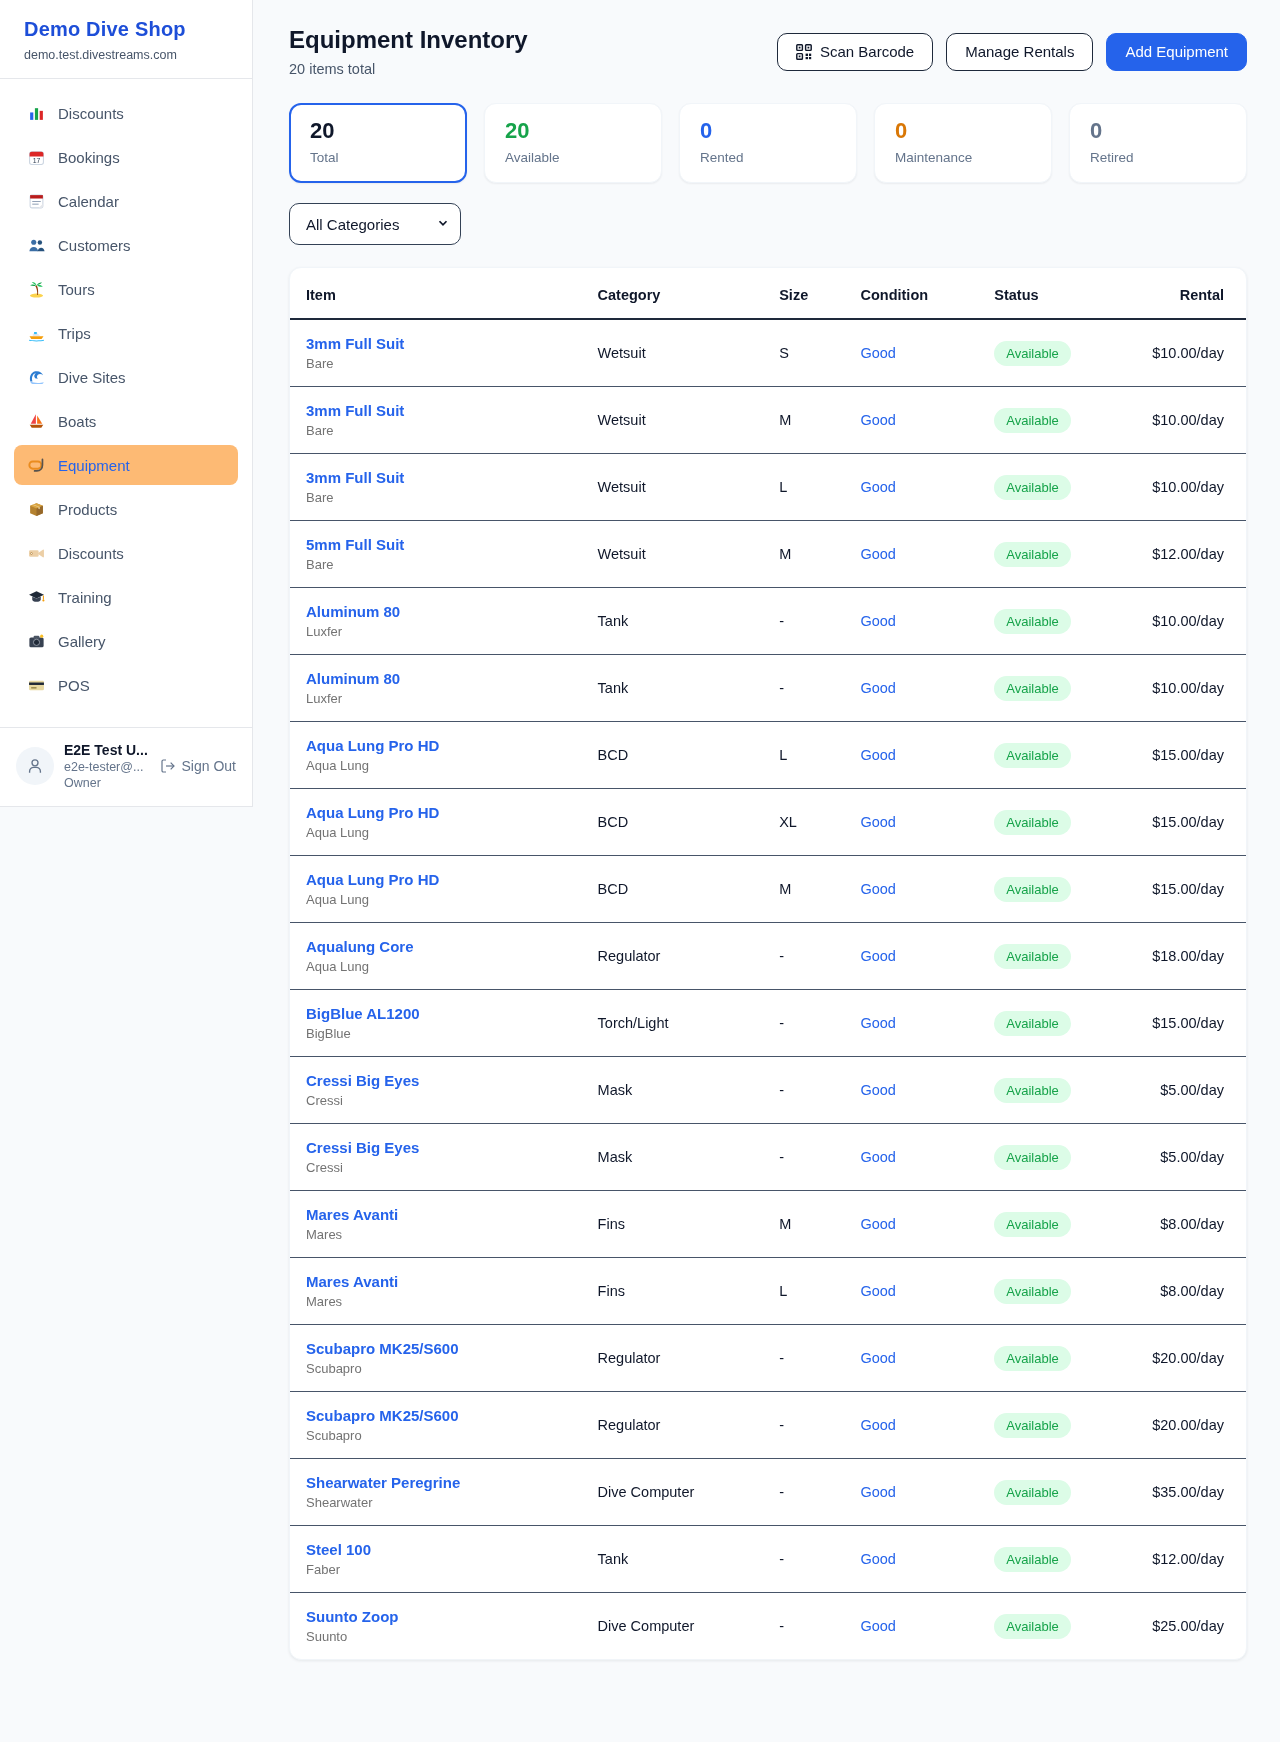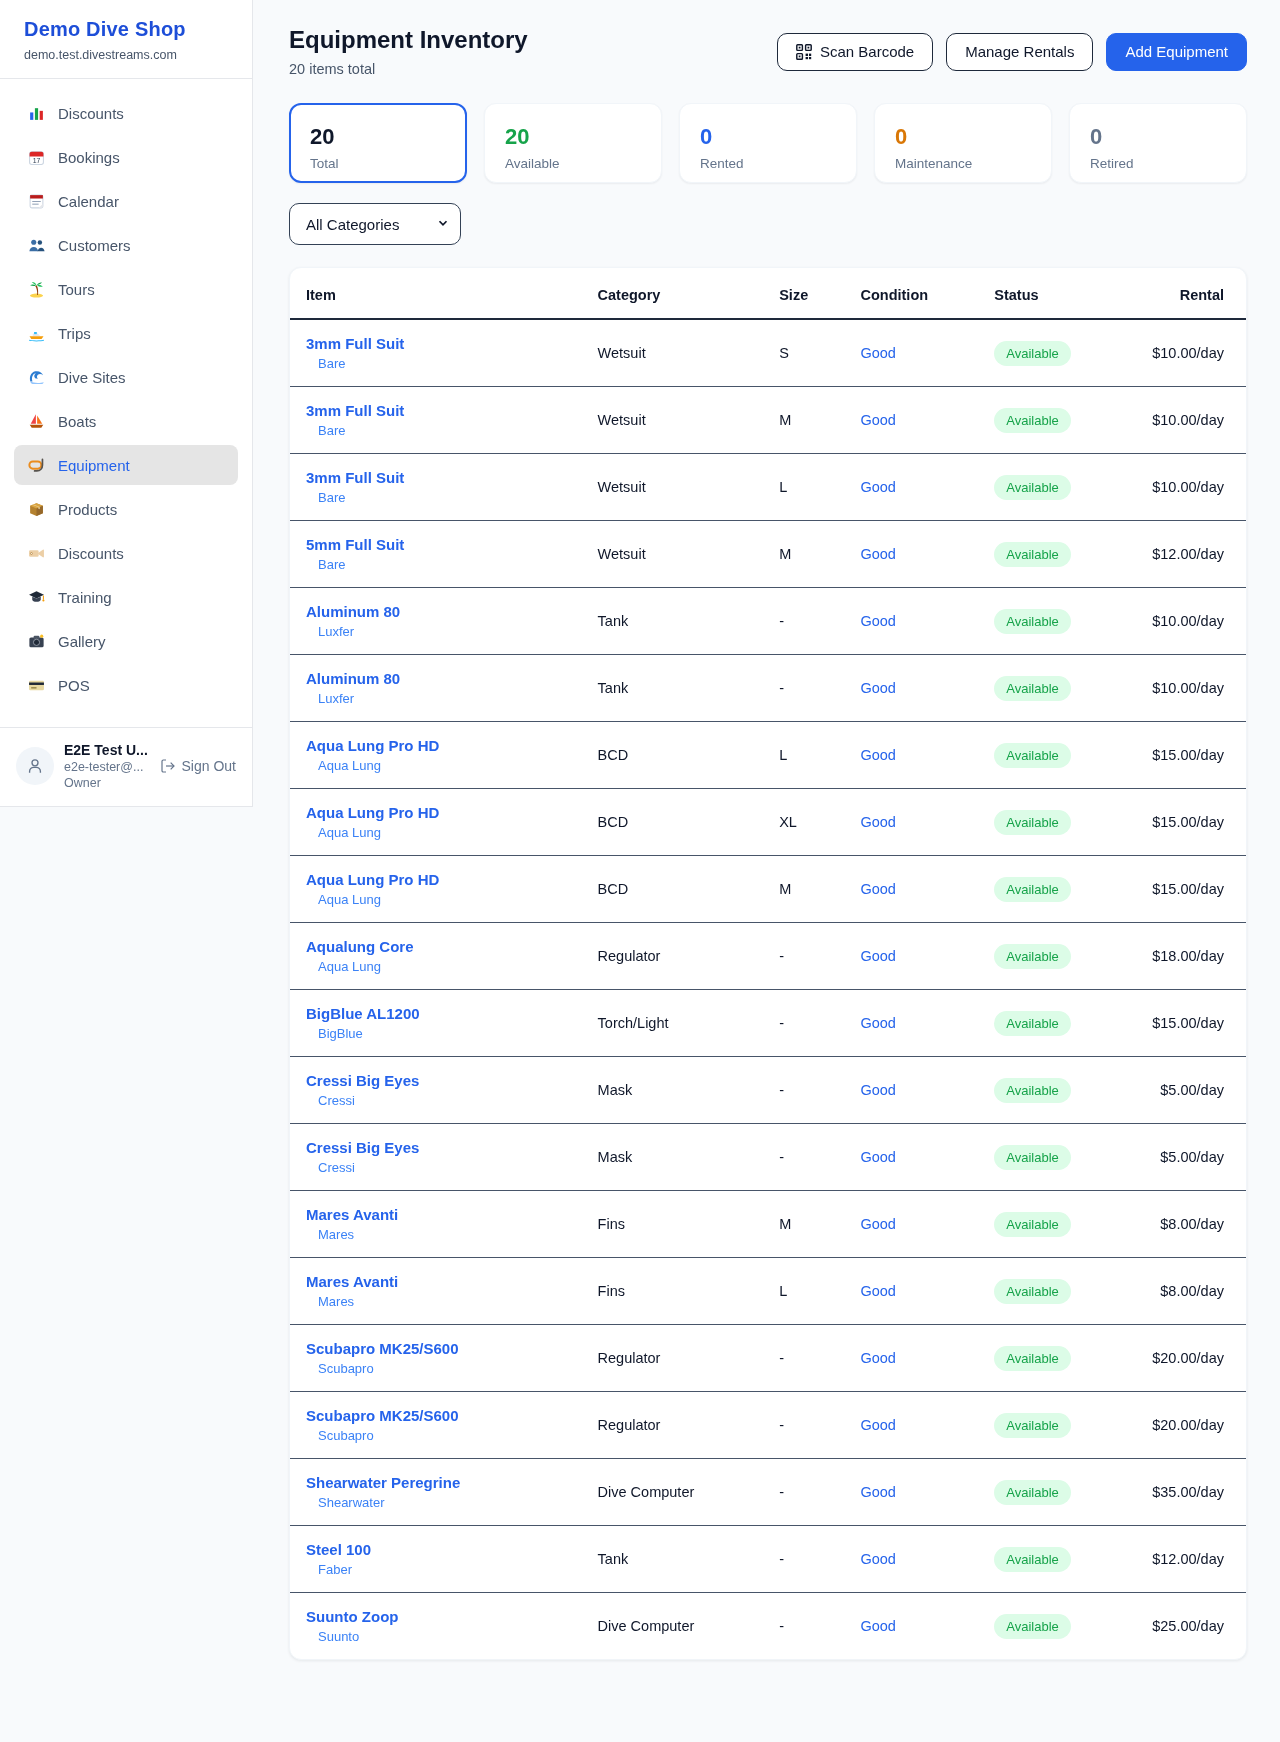--- a/index.html
+++ b/index.html
@@ -13,21 +13,21 @@
     display:flex; flex-direction:column;
   }
   .brand { padding:18px 24px 16px; border-bottom:1px solid #e5e7eb; }
   .brand-name { font-size:20px; font-weight:bold; color:#1d4ed8; letter-spacing:.2px; cursor:pointer; }
   .brand-domain { font-size:12.5px; color:#475569; margin-top:7px; }
   .nav { padding:14px 14px 10px; }
   .nav-item {
     display:flex; align-items:center; gap:13px; height:40px; padding:0 14px;
     margin-bottom:4px; border-radius:8px; font-size:15px; color:#475569; cursor:pointer;
   }
-  .nav-item.active { background:#e5e5e5; color:#2563eb; }
+  .nav-item.active { background:#fdba74; color:#2563eb; }
   .nav-icon { width:17px; height:17px; flex:0 0 17px; display:inline-flex; }
   .nav-icon svg { width:100%; height:100%; }
   .user-box {
     border-top:1px solid #e5e7eb; margin-top:8px; padding:14px 16px 16px;
     display:flex; align-items:center; gap:10px;
   }
   .avatar { width:38px; height:38px; border-radius:50%; background:#f1f5f9;
     display:flex; align-items:center; justify-content:center; flex:0 0 38px; }
   .avatar svg { width:20px; height:20px; stroke:#64748b; fill:none; stroke-width:1.6; }
   .user-meta { flex:1; min-width:0; }
@@ -51,21 +51,21 @@
   .btn svg { width:16px; height:16px; }
   .btn-primary { background:#2563eb; border-color:#2563eb; color:#fff; }
 
   
   .stats { display:flex; gap:17px; margin-top:26px; }
   .stat-card {
     flex:1; background:#fff; border:1px solid #f1f5f9; border-radius:12px;
     padding:14px 20px; box-shadow:0 1px 2px rgba(15,23,42,.06); cursor:pointer; height:80px;
   }
   .stat-card.selected { border:2px solid #2563eb; padding:13px 19px; }
-  .stat-value { font-size:22px; font-weight:bold;margin-top:6px; }
+  .stat-value { font-size:22px; font-weight:bold; }
   .stat-label { font-size:13.5px; color:#64748b; margin-top:6px; }
 
   
   .filter-row { display:flex; gap:14px; margin-top:20px; }
   .search-input {
     flex:1; height:42px; border:1px solid #334155; border-radius:10px;
     padding:0 16px; font-size:15px; color:#0f172a; background:#fff; font-family:inherit;
   }
   .search-input::placeholder { color:#94a3b8; }
   .select-wrap { position:relative; width:172px; }
@@ -84,21 +84,21 @@
   }
   table { width:100%; border-collapse:collapse; }
   th {
     text-align:left; font-size:14.5px; font-weight:bold; color:#0f172a;
     padding:19px 16px 15px; border-bottom:2px solid #1e293b; white-space:nowrap;
   }
   th.col-rental, td.cell-rental { text-align:right; padding-right:22px; }
   td { padding:15px 16px; border-bottom:1px solid #475569; vertical-align:middle; }
   tr:last-child td { border-bottom:none; }
   .item-link { font-size:15px; font-weight:bold; color:#2563eb; cursor:pointer; }
-  .item-brand { font-size:13px; color:#3b82f6; margin-top:4px;margin-left:12px; }
+  .item-brand { font-size:13px; color:#737373; margin-top:4px; }
   .cell-plain { font-size:14.5px; color:#0f172a; }
   .condition-link { font-size:14.5px; color:#2563eb; cursor:pointer; }
   .status-badge {
     display:inline-block; background:#dcfce7; color:#16a34a; font-size:13px;
     padding:5px 12px; border-radius:999px;
   }
   .cell-rental { font-size:14.5px; color:#0f172a; white-space:nowrap; }
 
   col.c-item { width:30.5%; } col.c-cat { width:19%; } col.c-size { width:8.5%; }
   col.c-cond { width:14%; } col.c-status { width:16%; } col.c-rental { width:12%; }

